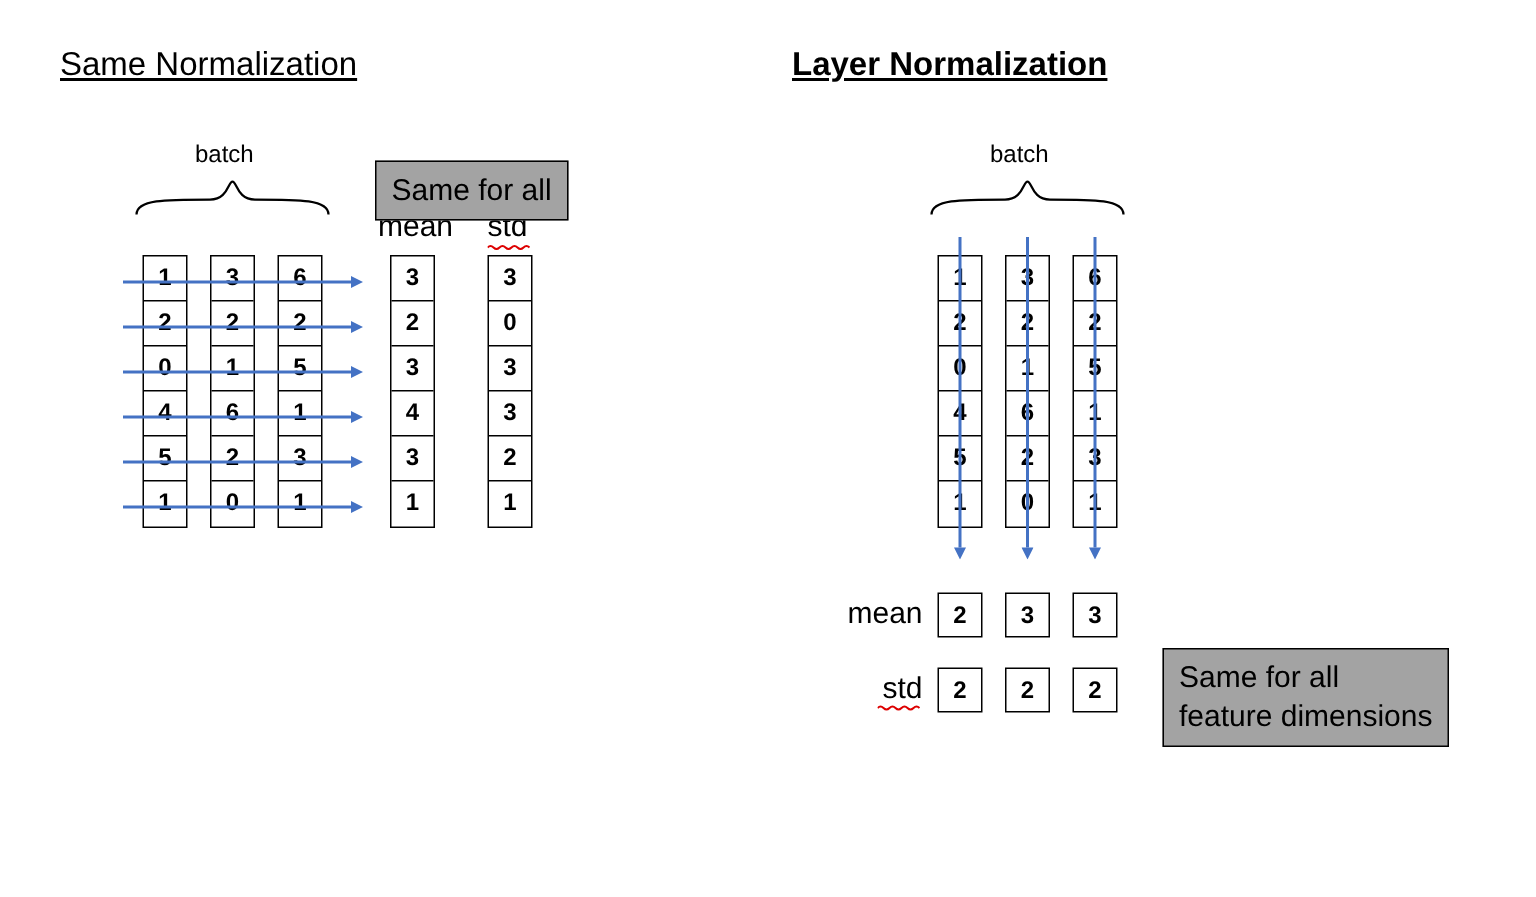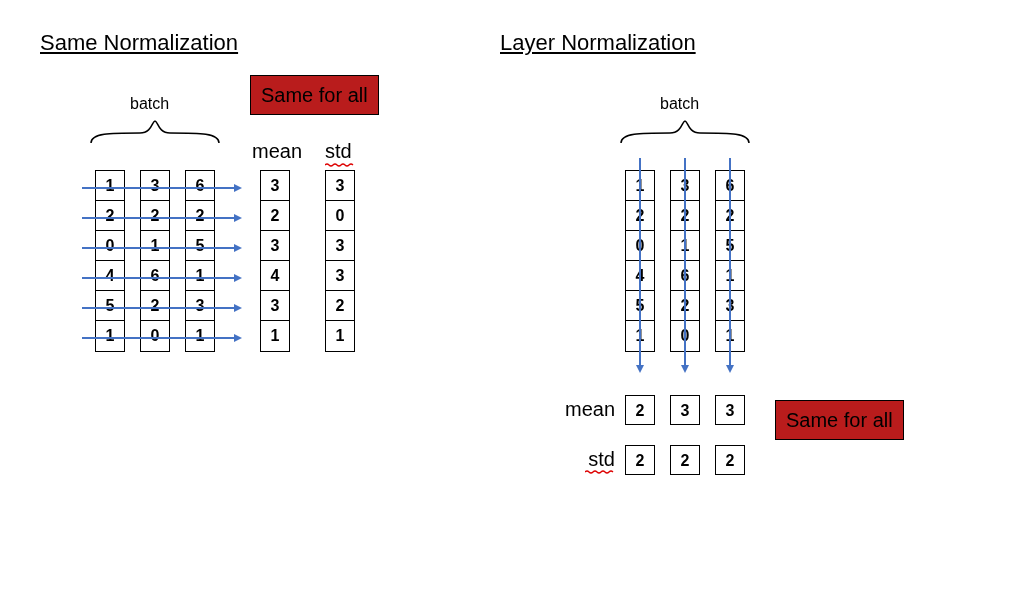--- a/index.html
+++ b/index.html
@@ -60,33 +60,34 @@
     position: absolute;
     height: 3px;
   }
   .redwave svg { display: block; }
   .box-note {
     position: absolute;
     border: 1.5px solid #000;
     padding: 6px 10px;
     font-size: 20px;
     line-height: 1.3;
-    background: #b91c1c;
+    background: #a3a3a3;
+    margin-top: 32px;
   }
   .side-label {
     position: absolute;
     font-size: 20px;
     text-align: right;
   }
 </style>
 </head>
 <body>
 
 <div class="title" style="left:40px; top:30px;">Same Normalization</div>
-<div class="title" style="left:500px; top:30px;">Layer Normalization</div>
+<div class="title" style="left:528px; top:30px;font-weight:bold;">Layer Normalization</div>
 
 <div class="brace-label" style="left:130px; top:95px;">batch</div>
 <div class="brace" style="left:90px; top:120px;">
   <svg viewBox="0 0 130 24">
       <path d="M1 23 C1 13 20 13 50 13 C62 13 62 1 65 1 C68 1 68 13 80 13 C110 13 129 13 129 23" fill="none" stroke="#000" stroke-width="1.5"></path>
     </svg>
 </div>
 
 <div class="col" style="left:95px;  top:170px;">
   <div class="cell">1</div>
@@ -253,13 +254,14 @@
   </div>
 <div class="col" style="left:670px; top:445px; height:30px;">
     <div class="cell">2</div>
   </div>
 <div class="col" style="left:715px; top:445px; height:30px;">
     <div class="cell">2</div>
   </div>
 
 <div class="box-note" style="left:775px; top:400px;">
   <div>Same for all</div>
+  <div>feature dimensions</div>
 </div>
 
 </body></html>

